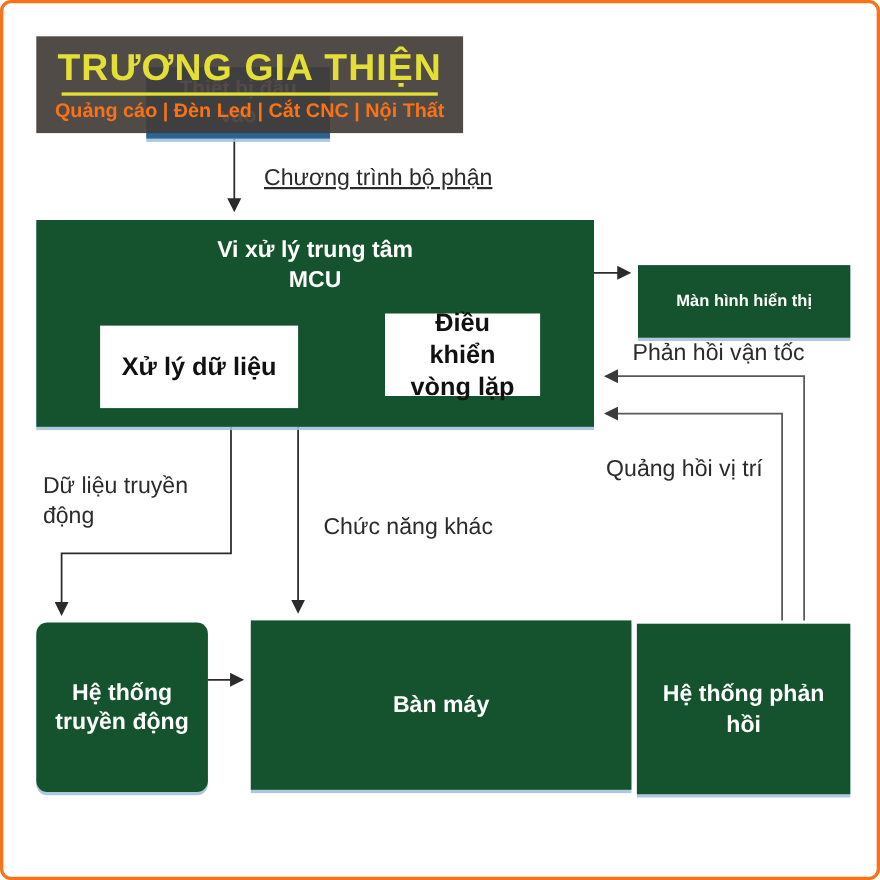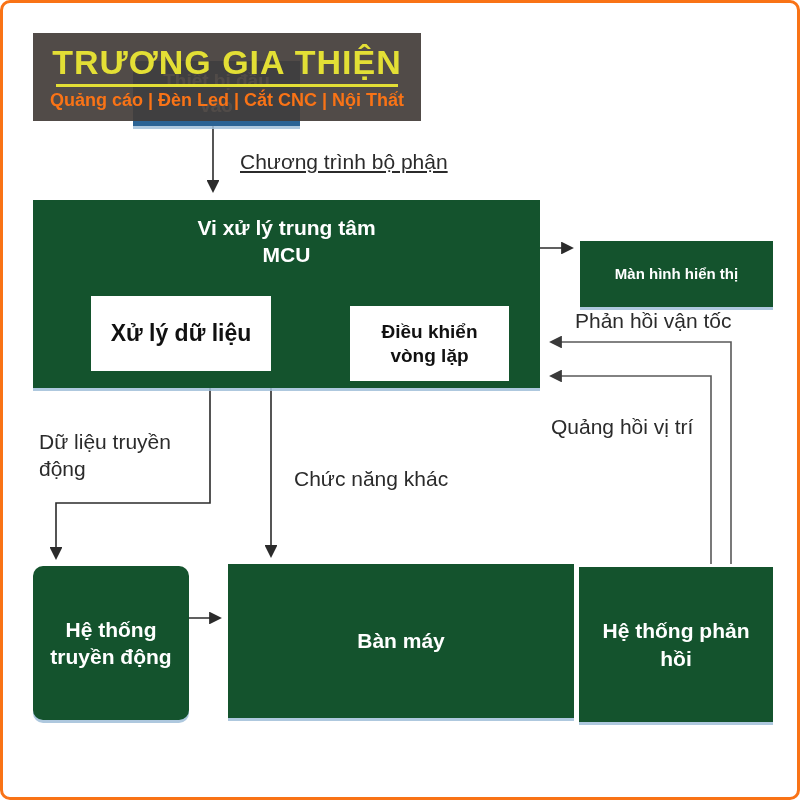--- a/index.html
+++ b/index.html
@@ -37,21 +37,21 @@
     position:absolute;
     color:#2b2b2b;
     font-size:21px;
     white-space:nowrap;
   }
 
   
   #top-box      { left:130px; top:58px;  width:167px; height:65px; font-size:19px; padding:0 24px; z-index:1; background:#2B6394; }
   #mcu-box      { left:30px;  top:197px; width:507px; height:188px; align-items:flex-start; font-size:21px; padding-top:14px; }
   #data-proc    { left:88px;  top:293px; width:180px; height:75px; font-size:23px; }
-  #loop-ctl     { left:347px; top:303px; width:159px; height:75px; font-size:19px; padding:0 18px; }
+  #loop-ctl     { left:347px; top:282px; width:141px; height:75px; font-size:23px; padding:0 18px; }
   #display-box  { left:577px; top:217px; width:193px; height:66px; font-size:15px;margin-top:21px; }
   #drive-box    { left:30px;  top:563px; width:156px; height:154px; font-size:21px; padding:0 6px;border-radius:10px; }
   #table-box    { left:225px; top:561px; width:346px; height:154px; font-size:21px; }
   #fb-box       { left:576px; top:564px; width:194px; height:155px; font-size:21px; padding:0 14px; }
 
   
   #lbl-program  { left:237px; top:147px;text-decoration:underline; }
   #lbl-velocity { left:572px; top:306px; }
   #lbl-position { left:548px; top:412px; }
   #lbl-drive    { left:36px;  top:425px; width:156px; text-align:left; white-space:normal; line-height:1.3; }

